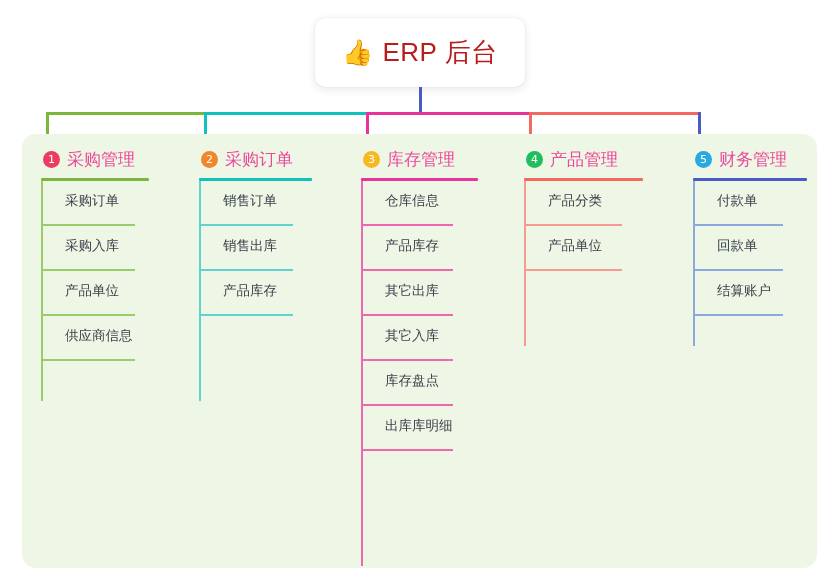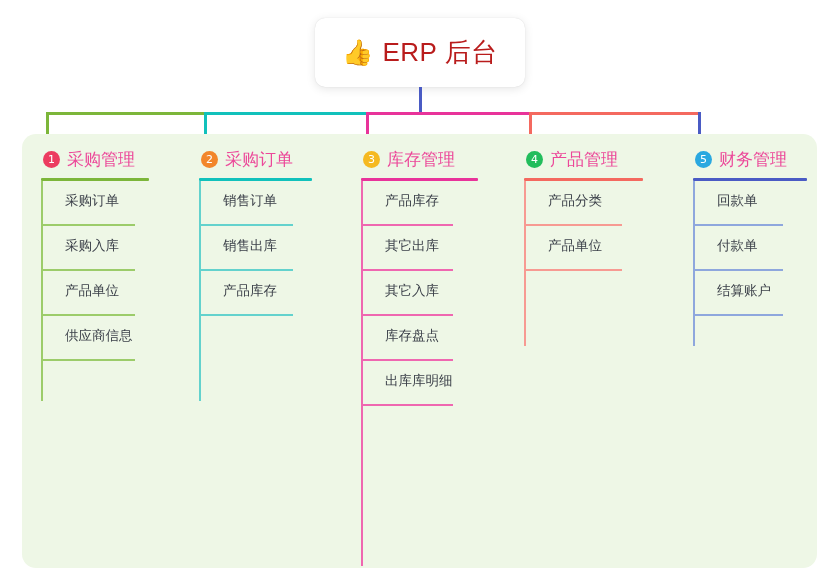--- a/index.html
+++ b/index.html
@@ -208,20 +208,24 @@
       </div>
       <div class="col" style="left: 361px;">
         <div class="col-head">
           <span class="badge" style="background: rgb(245, 185, 33);">3</span>
           <span class="col-title">库存管理</span>
         </div>
         <div class="head-rule" style="width: 117px; background: rgb(232, 51, 154);"></div>
         <div class="items">
           <div class="spine" style="background: rgb(239, 103, 176); height: 385px;"></div>
           <div class="item">
+            <span class="item-label">仓库信息</span>
+            <div class="item-rule" style="width: 90px; background: rgb(239, 103, 176);"></div>
+          </div>
+          <div class="item">
             <span class="item-label">产品库存</span>
             <div class="item-rule" style="width: 90px; background: rgb(239, 103, 176);"></div>
           </div>
           <div class="item">
             <span class="item-label">其它出库</span>
             <div class="item-rule" style="width: 90px; background: rgb(239, 103, 176);"></div>
           </div>
           <div class="item">
             <span class="item-label">其它入库</span>
             <div class="item-rule" style="width: 90px; background: rgb(239, 103, 176);"></div>
@@ -256,28 +260,28 @@
       </div>
       <div class="col" style="left: 693px;">
         <div class="col-head">
           <span class="badge" style="background: rgb(42, 168, 224);">5</span>
           <span class="col-title">财务管理</span>
         </div>
         <div class="head-rule" style="width: 114px; background: rgb(74, 91, 196);"></div>
         <div class="items">
           <div class="spine" style="background: rgb(142, 167, 221); height: 165px;"></div>
           <div class="item">
+            <span class="item-label">付款单</span>
+            <div class="item-rule" style="width: 88px; background: rgb(142, 167, 221);"></div>
+          </div>
+          <div class="item">
             <span class="item-label">回款单</span>
             <div class="item-rule" style="width: 88px; background: rgb(142, 167, 221);"></div>
           </div>
           <div class="item">
-            <span class="item-label">付款单</span>
-            <div class="item-rule" style="width: 88px; background: rgb(142, 167, 221);"></div>
-          </div>
-          <div class="item">
             <span class="item-label">结算账户</span>
             <div class="item-rule" style="width: 88px; background: rgb(142, 167, 221);"></div>
           </div>
         </div>
       </div>
     </div>
 
 </div>
 
 </body></html>

